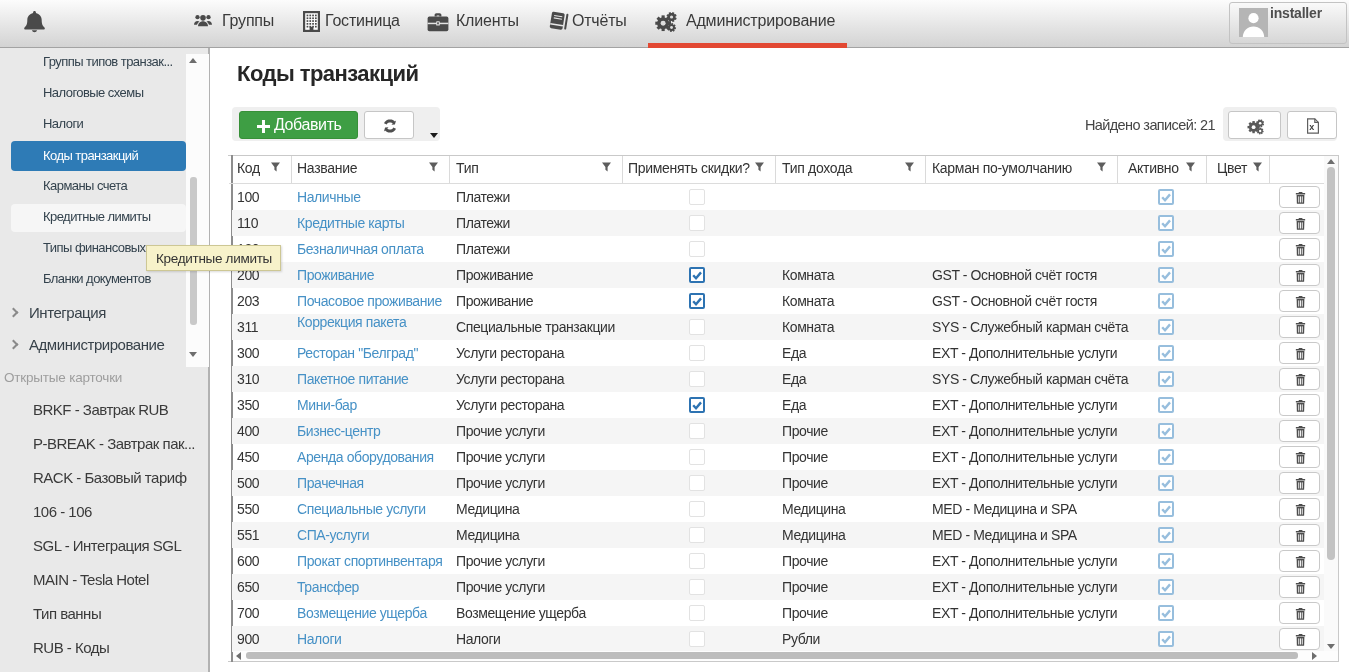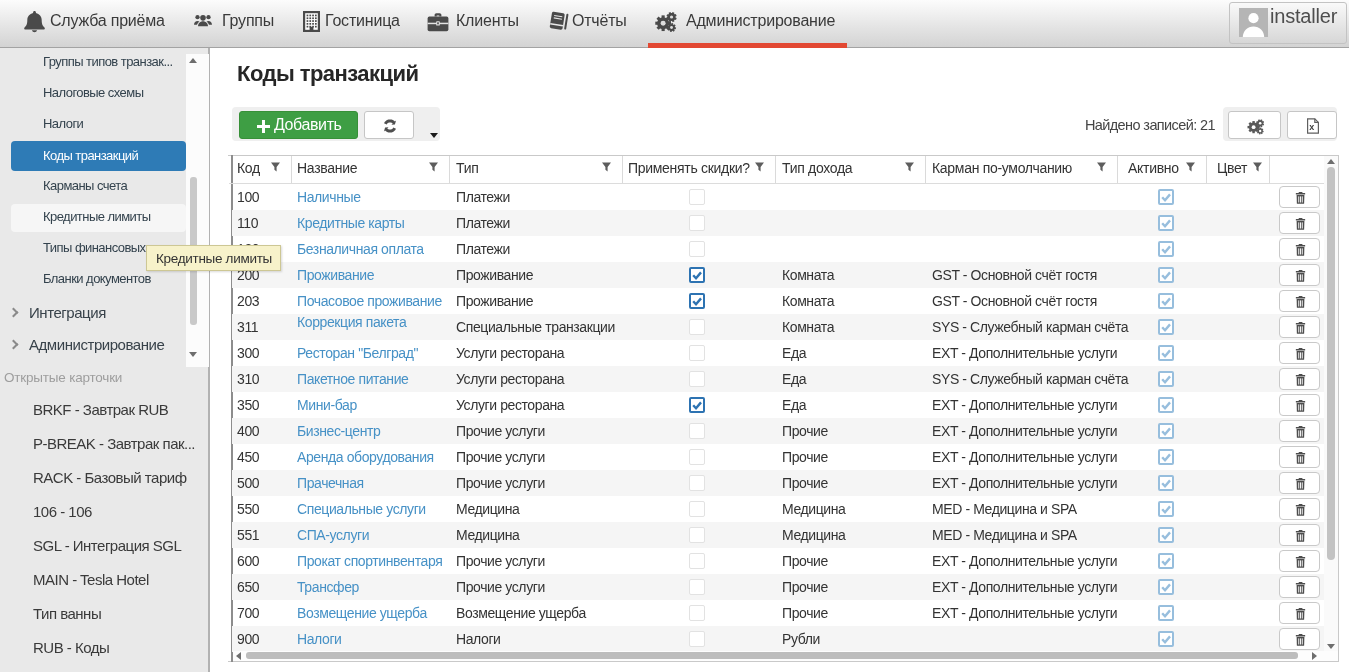--- a/index.html
+++ b/index.html
@@ -10,21 +10,21 @@
 #topbar{left:0;top:0;width:1349px;height:48px;
  background:linear-gradient(180deg,#fcfcfc 0%,#e3e3e3 60%,#d3d3d3 100%);
  border-bottom:1px solid #a3a3a3}
 .navtxt{font-size:16px;color:#3a3a3a;line-height:42px;white-space:nowrap;letter-spacing:-0.2px}
 #redline{left:648px;top:43px;width:199px;height:5px;background:#e24832}
 
 #search{left:1073px;top:8px;width:150px;height:26px;background:#fff;border:1px solid #b5b5b5}
 #search span{position:absolute;left:24px;top:5px;font-size:14.5px;color:#a9a9a9;letter-spacing:-0.4px}
 #userbox{left:1229px;top:2px;width:118px;height:42px;border:1px solid #c3c3c3;border-radius:3px}
 #avatar{position:absolute;left:9px;top:5px;width:29px;height:29px;background:#b5b5b5;overflow:hidden}
-#uname{position:absolute;left:40px;top:2px;font-size:20px;font-weight:normal;color:#4e4e4e;letter-spacing:-0.2px}
+#uname{position:absolute;left:40px;top:2px;font-size:14px;font-weight:bold;color:#4e4e4e;letter-spacing:-0.2px}
 
 #sidebar{left:0;top:48px;width:210px;height:624px;background:#e9e9e9;border-right:2px solid #b2b2b2}
 .mi{position:absolute;left:43px;font-size:13px;color:#33424d;white-space:nowrap;letter-spacing:-0.55px}
 .gi{position:absolute;left:29px;font-size:15px;color:#38424a;white-space:nowrap;letter-spacing:-0.45px}
 .card{position:absolute;left:33px;font-size:15px;color:#3a3a3a;white-space:nowrap;letter-spacing:-0.5px}
 .chev{position:absolute;width:7px;height:7px;border-top:2px solid #8a8a8a;border-right:2px solid #8a8a8a;transform:rotate(45deg)}
 #selbox{left:11px;top:93px;width:175px;height:30px;background:#2e7bb6;border-radius:4px}
 #selbox span{position:absolute;left:32px;top:7px;font-size:13px;color:#fff;letter-spacing:-0.55px}
 #hovbox{left:11px;top:156px;width:175px;height:28px;background:#f6f6f6;border-radius:4px}
 #opencards{left:4px;top:322px;font-size:13.5px;color:#9e9e9e;letter-spacing:-0.2px}
@@ -61,21 +61,20 @@
 
 #tip{left:146px;top:245px;width:135px;height:26px;background:#f7f2ca;border:1px solid #cdc794;box-shadow:1px 1px 2px rgba(0,0,0,0.15)}
 #tip span{position:absolute;left:9px;top:5px;font-size:13.5px;color:#333;letter-spacing:-0.3px}
 </style></head><body>
 <div id="root">
 
 <div class="abs" id="topbar"></div>
 <svg class="abs" style="left:22px;top:9px" width="25" height="25" viewBox="0 0 16 16">
       <path fill="#4a4a4a" d="M8 1.2c-.5 0-.9.4-.9.9v.5C4.9 3.1 3.4 4.9 3.4 7.1c0 3.1-.9 4-1.6 4.6-.3.2-.4.5-.4.7 0 .4.3.7.8.7h11.6c.5 0 .8-.3.8-.7 0-.2-.1-.5-.4-.7-.7-.6-1.6-1.5-1.6-4.6 0-2.2-1.5-4-3.7-4.5v-.5c0-.5-.4-.9-.9-.9zM6.3 13.6a1.8 1.8 0 0 0 3.4 0z"></path>
     </svg>
-<div class="abs navtxt" style="left:50px;top:0">Служба приёма</div>
 <svg class="abs" style="left:191px;top:12px" width="24" height="18" viewBox="0 0 16 16">
       <g fill="#4a4a4a">
         <circle cx="8" cy="5.2" r="2.5"></circle>
         <path d="M3.6 12.6c0-2.4 2-4.3 4.4-4.3s4.4 1.9 4.4 4.3z"></path>
         <circle cx="3.1" cy="4.6" r="1.9"></circle>
         <path d="M0 11.3c0-1.9 1.4-3.4 3.2-3.4.6 0 1.2.2 1.7.5-1.2.9-2 2.3-2.2 2.9z"></path>
         <circle cx="12.9" cy="4.6" r="1.9"></circle>
         <path d="M16 11.3c0-1.9-1.4-3.4-3.2-3.4-.6 0-1.2.2-1.7.5 1.2.9 2 2.3 2.2 2.9z"></path>
       </g>
     </svg>

